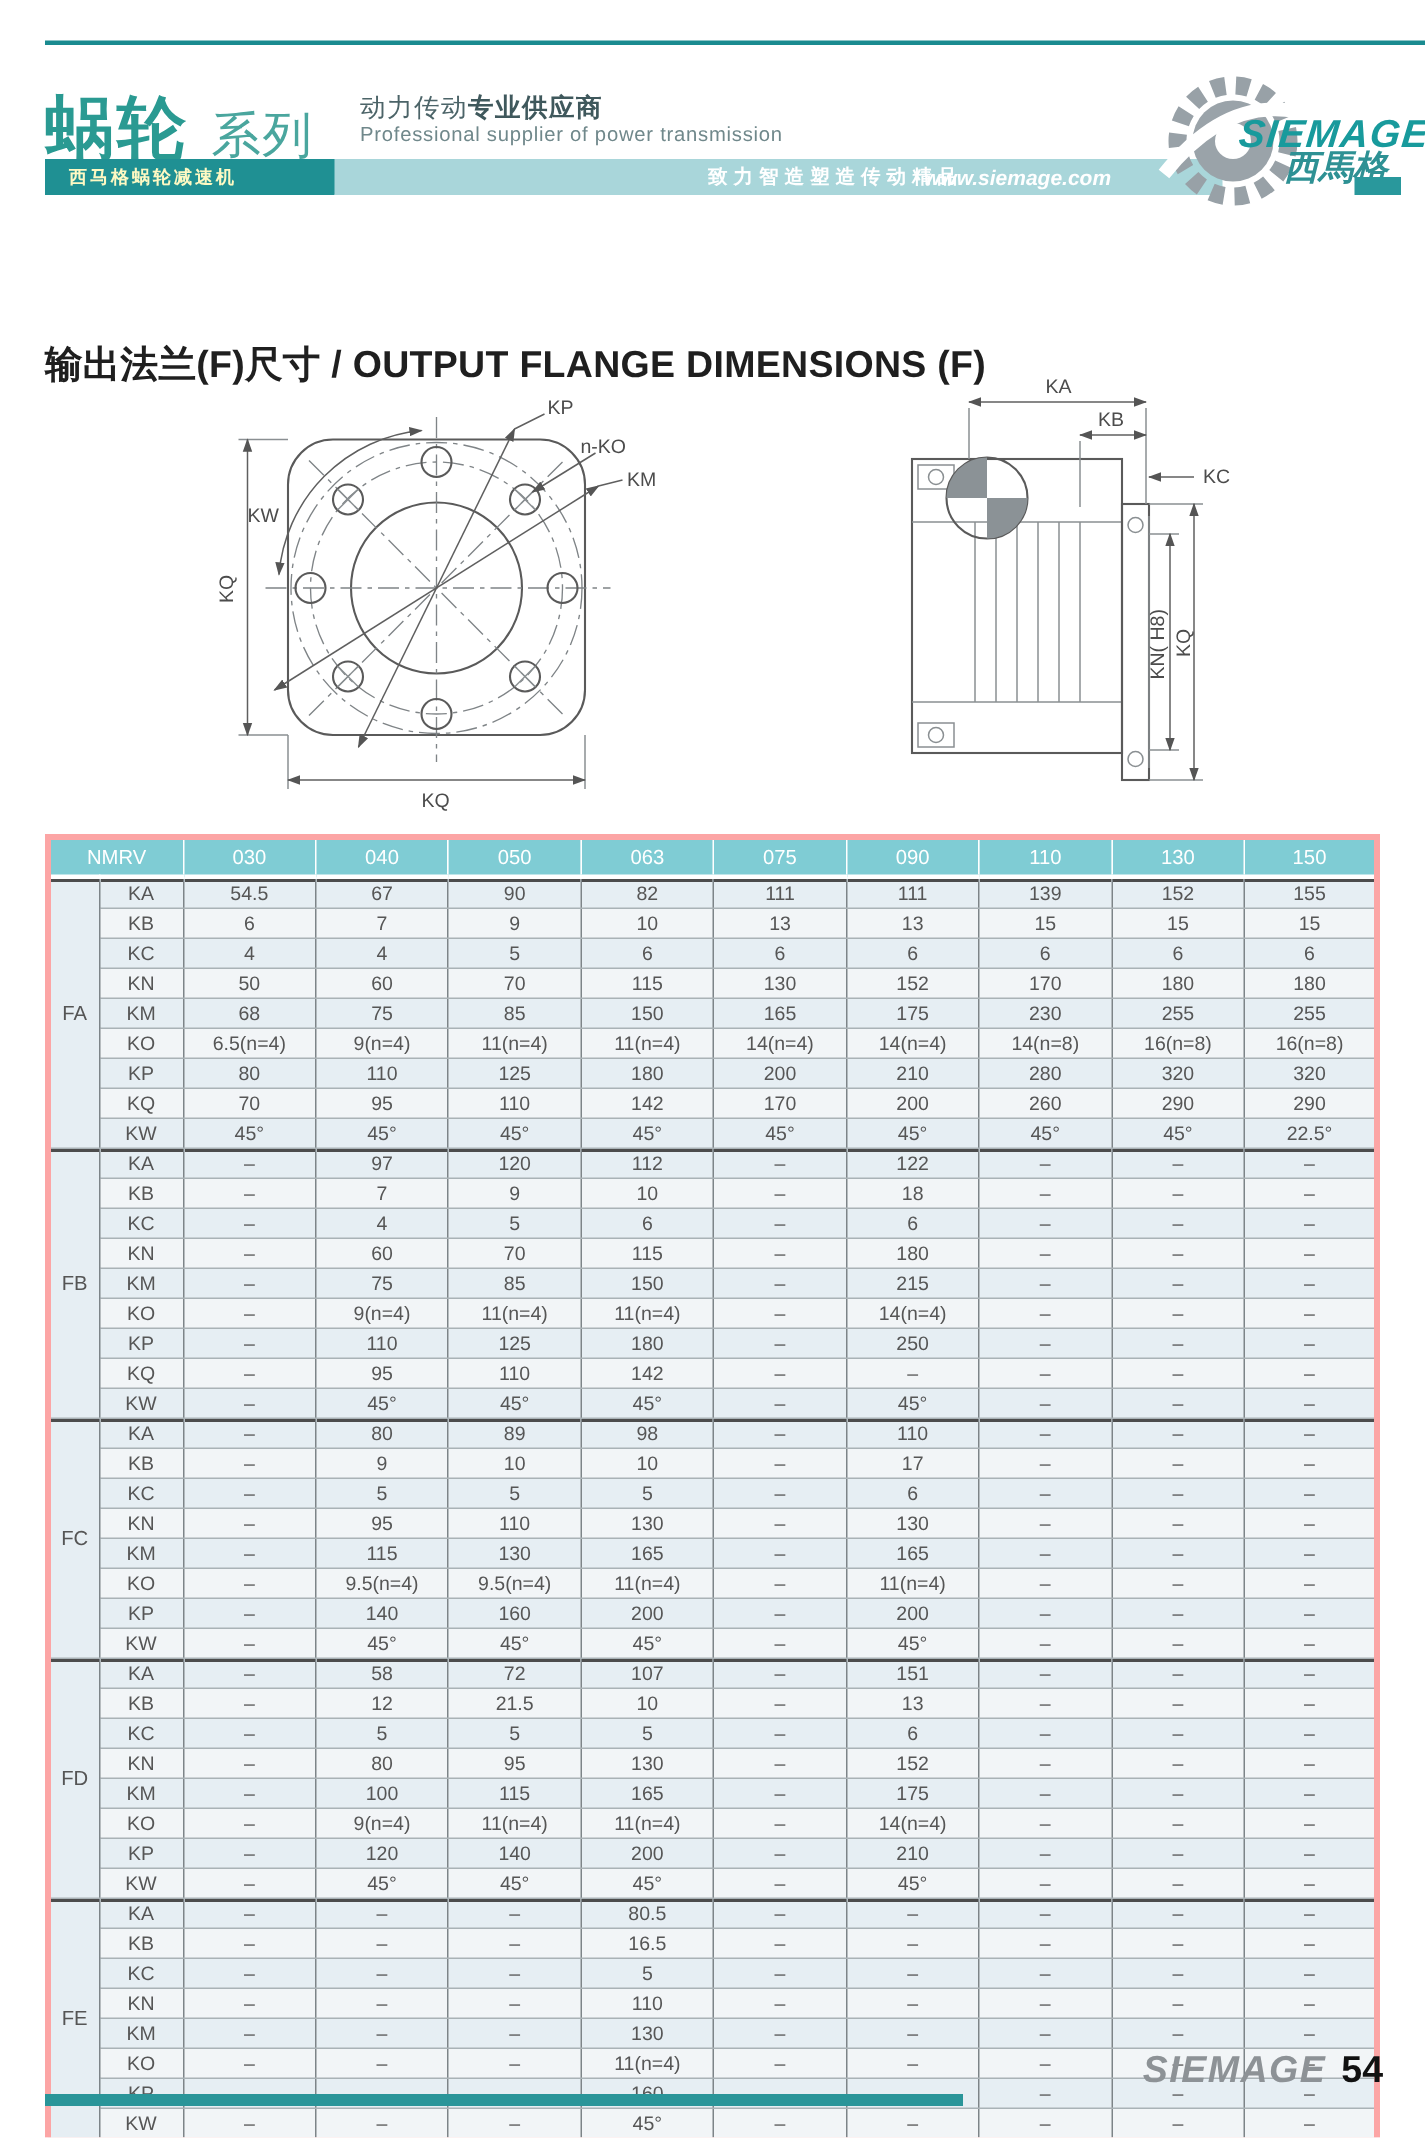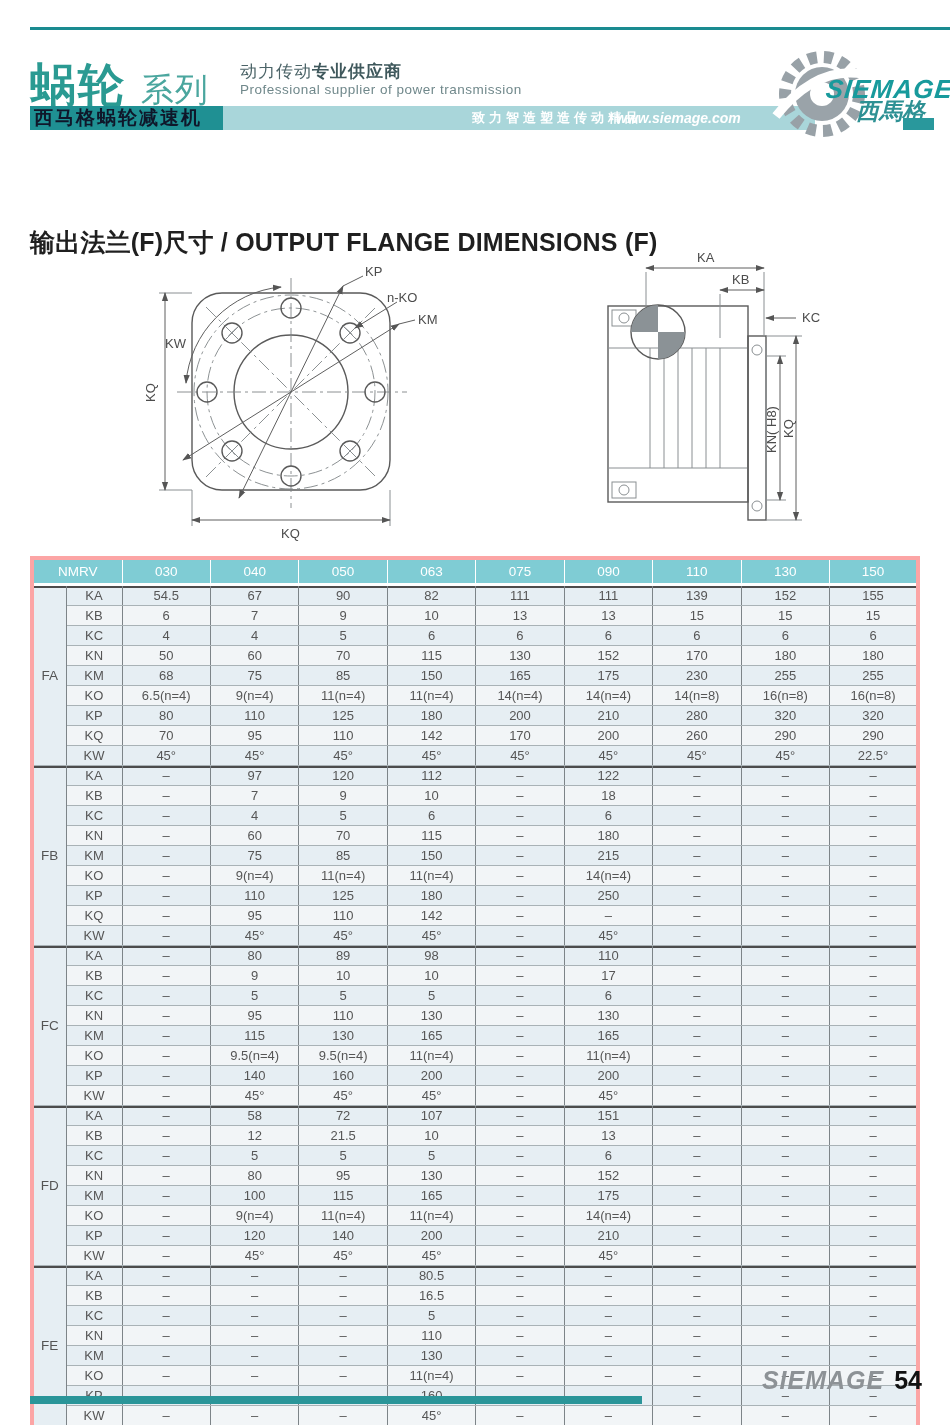--- a/index.html
+++ b/index.html
@@ -8,21 +8,21 @@
 
   
   .top-rule{position:absolute;left:30px;right:0;top:27px;height:3px;background:#1a8b90;}
   .series-cn{position:absolute;left:30px;top:55px;font-size:46px;font-weight:900;color:#2a9a92;letter-spacing:2px;}
   .series-suffix{font-size:33px;font-weight:400;color:#4aa69e;letter-spacing:1px;}
   .tagline1{position:absolute;left:240px;top:60px;font-size:17px;color:#4c6468;letter-spacing:1px;}
   .tagline1 b{font-weight:700;color:#3f585c;}
   .tagline2{position:absolute;left:240px;top:82px;font-size:13.5px;color:#70888b;letter-spacing:.5px;text-align:right;}
   .bar-dark{position:absolute;left:30px;top:106px;width:206px;height:24px;background:#1f9093;
             clip-path:polygon(0 0,100% 0,calc(100% - 13px) 100%,0 100%);}
-  .bar-dark span{display:block;line-height:24px;padding-left:4px;color:#0f172a;font-size:19px;font-weight:700;letter-spacing:2px;}
+  .bar-dark span{display:block;line-height:24px;padding-left:16px;color:#fef9c3;font-size:12px;font-weight:700;letter-spacing:2px;}
   .bar-light{position:absolute;left:223px;top:106px;width:592px;height:24px;background:#a9d6da;}
   .bar-slogan{position:absolute;left:472px;top:106px;line-height:24px;color:#fff;font-size:13px;font-weight:700;letter-spacing:4px;}
   .bar-site{position:absolute;left:616px;top:106px;line-height:24px;color:#fff;font-size:14px;font-weight:700;font-style:italic;}
   .logo-gear{position:absolute;left:770px;top:44px;}
   .logo-text{position:absolute;left:826px;top:74px;font-size:26px;font-weight:900;font-style:italic;
              color:#189a9c;letter-spacing:1px;transform:skewX(-6deg);}
   .logo-cn{position:absolute;left:856px;top:96px;font-size:23px;font-weight:700;font-style:italic;
            color:#2e9194;font-family:"Liberation Serif",serif;}
   .corner-tab{position:absolute;left:903px;top:118px;width:31px;height:12px;background:#29989c;}
 

